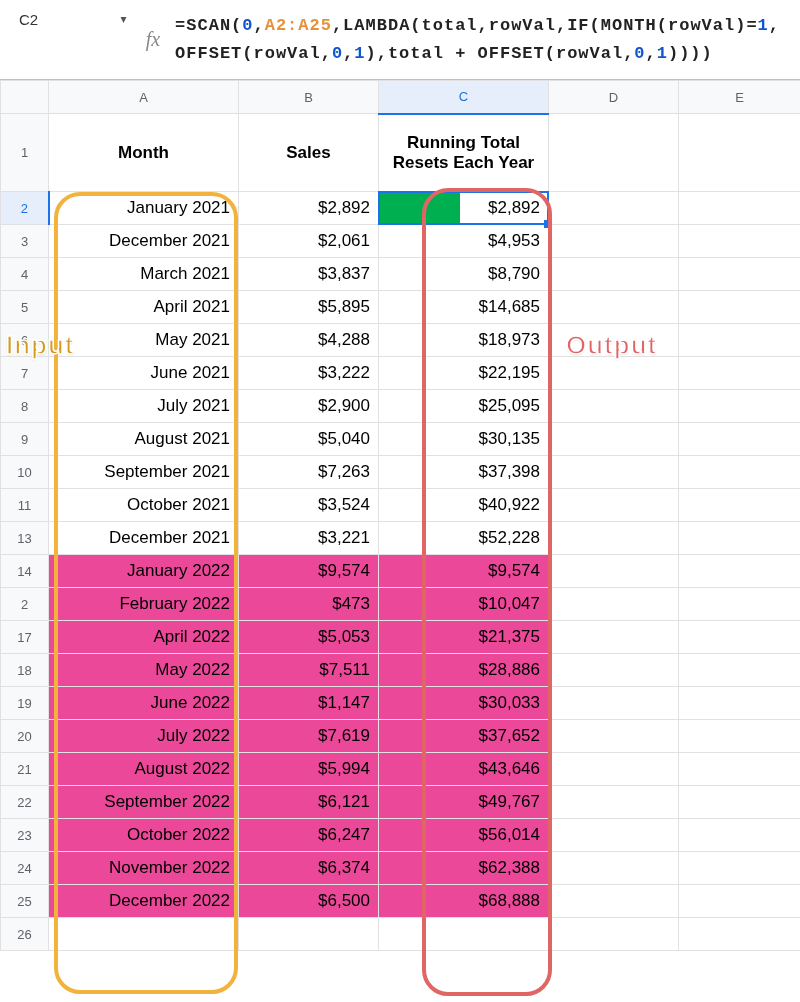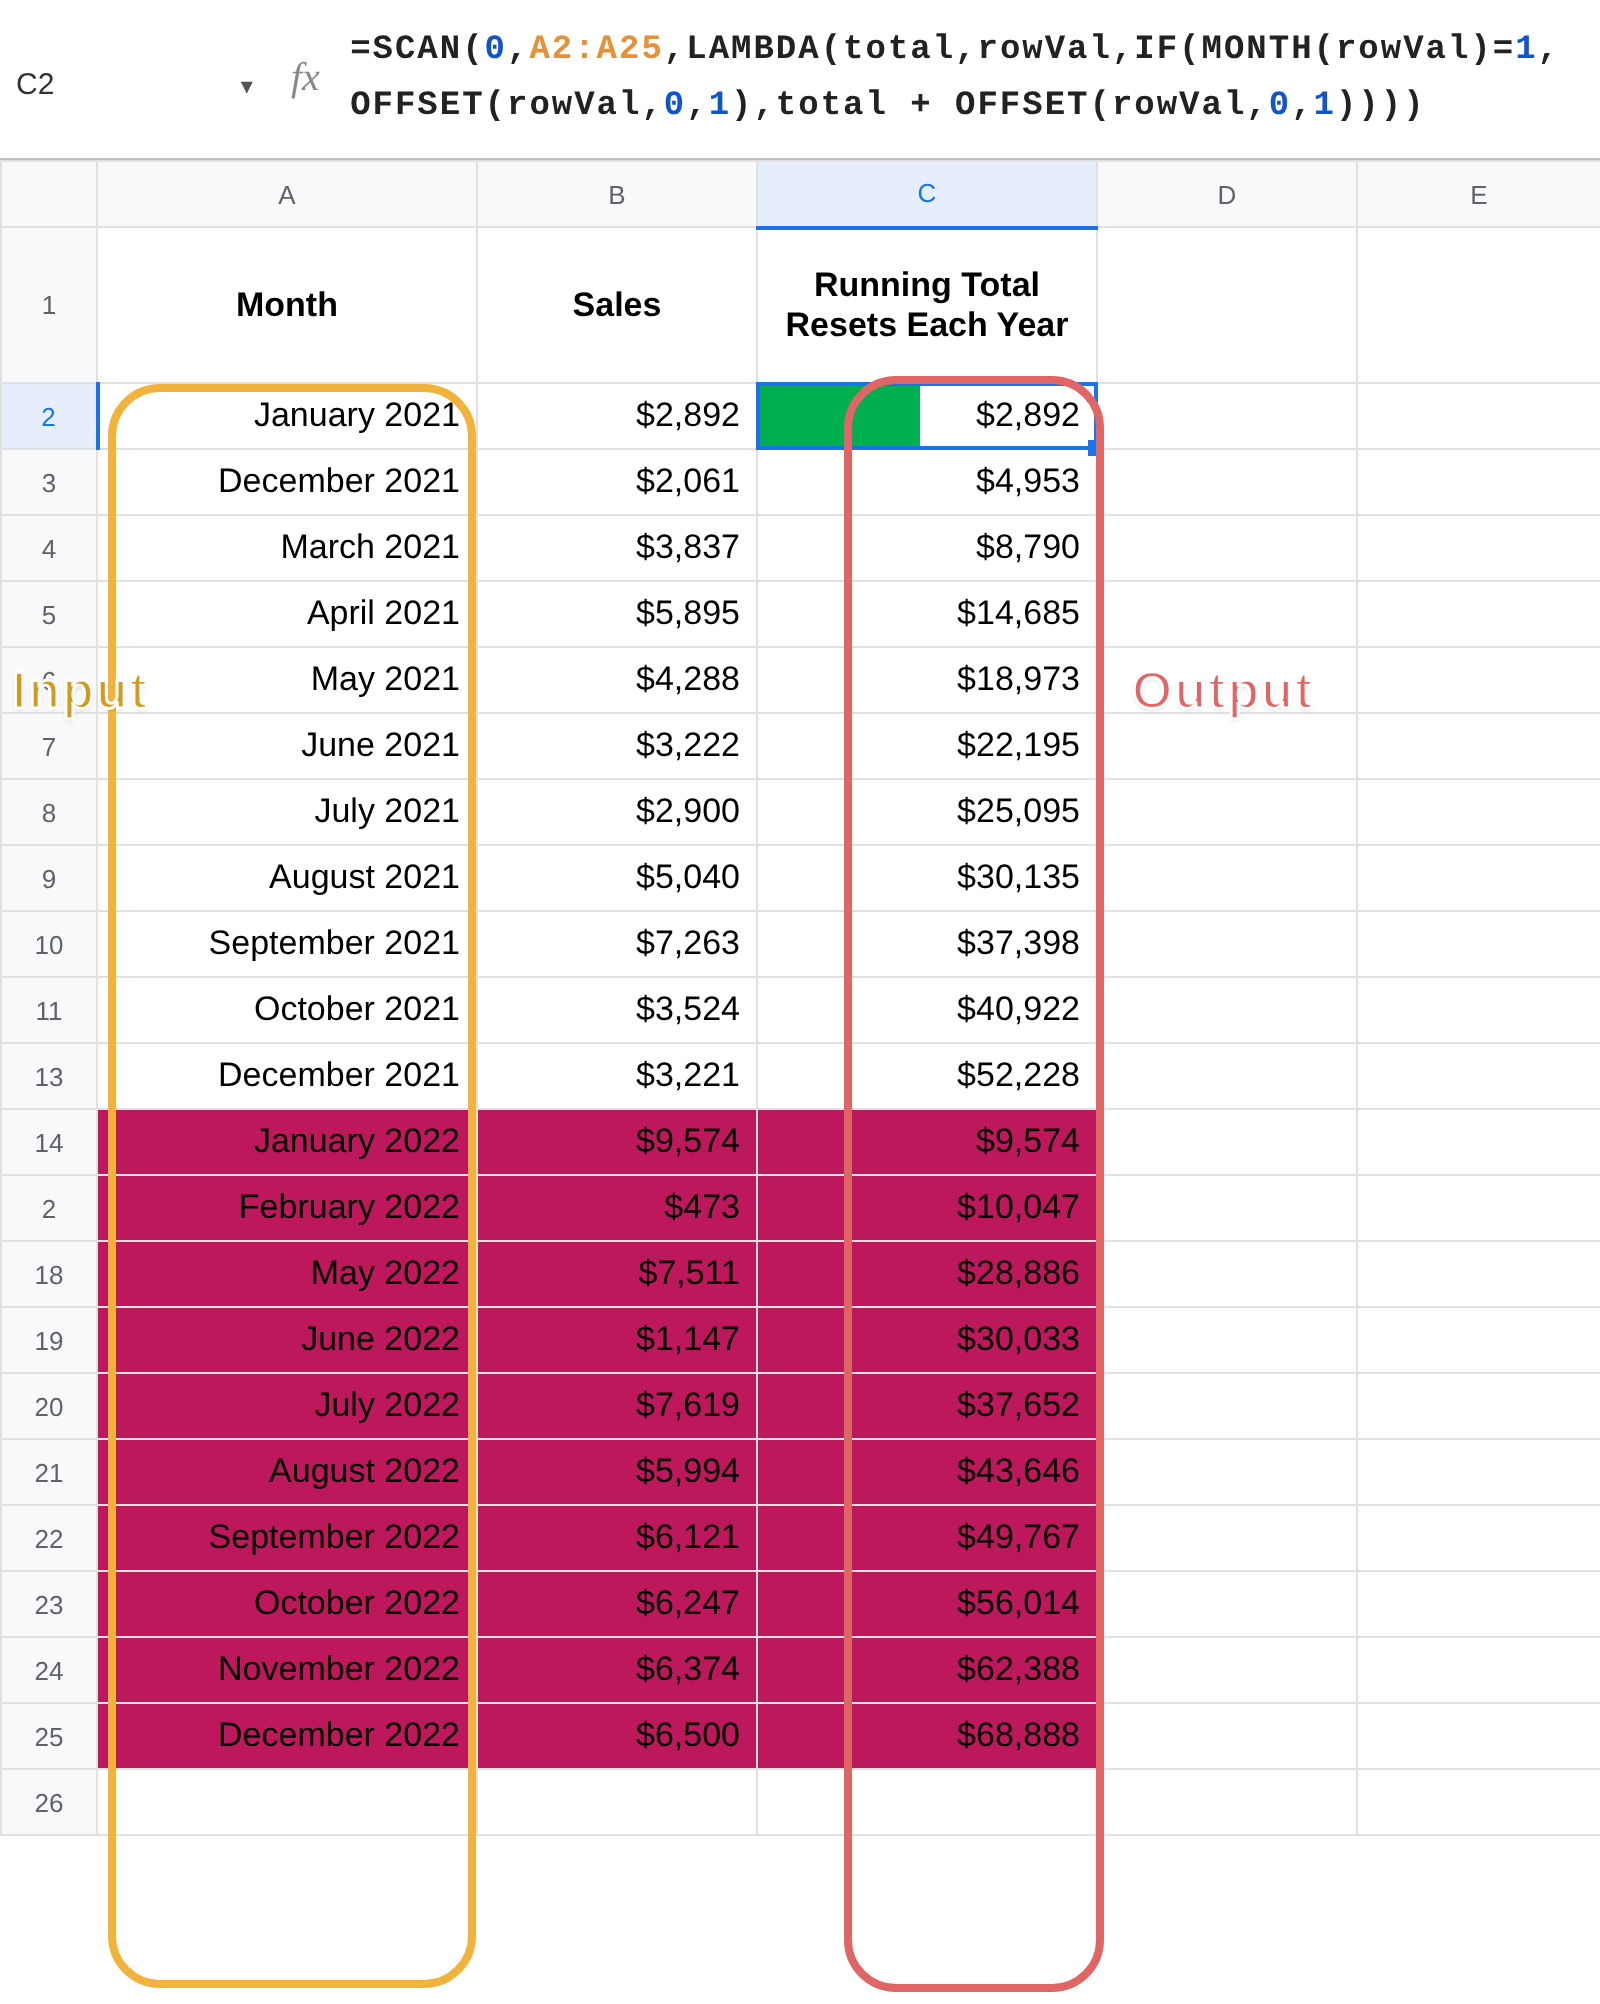--- a/index.html
+++ b/index.html
@@ -16,22 +16,22 @@
   .topbar {
     display: flex;
     align-items: stretch;
     border-bottom: 1px solid #c0c0c0;
     height: 80px;
     background: #fff;
   }
   .namebox-wrap {
     width: 145px;
     display: flex;
-    align-items: center;
-    padding: 6px 8px 0 8px;
+    align-items: flex-start;
+    padding: 6px 8px 0 19px;
   }
   .namebox {
     display: flex;
     align-items: center;
     justify-content: space-between;
     width: 100%;
     height: 26px;
     font-size: 15px;
     color: #333;
     cursor: text;
@@ -132,21 +132,21 @@
   
   .hdr-cell {
     font-weight: 700;
     line-height: 1.15;
   }
   tr.hdr-row td { height: 78px; }
 
   
   tr.band td.cA,
   tr.band td.cB,
-  tr.band td.cC { background: #be185d; padding-left: 36px; }
+  tr.band td.cC { background: #ec4899; padding-left: 36px; }
 
   
   td.selcell {
     position: relative;
   }
   td.selcell .selborder {
     position: absolute;
     inset: -1px;
     border: 2px solid #1a73e8;
     pointer-events: none;
@@ -424,20 +424,34 @@
           <td class="cB">
             <div class="cell al-right">$473</div>
           </td>
           <td class="cC">
             <div class="cell al-right">$10,047</div>
           </td>
           <td></td>
           <td></td>
         </tr>
         <tr class="band">
+          <th class="rowhdr">17</th>
+          <td class="cA">
+            <div class="cell al-right">April 2022</div>
+          </td>
+          <td class="cB">
+            <div class="cell al-right">$5,053</div>
+          </td>
+          <td class="cC">
+            <div class="cell al-right">$21,375</div>
+          </td>
+          <td></td>
+          <td></td>
+        </tr>
+        <tr class="band">
           <th class="rowhdr">18</th>
           <td class="cA">
             <div class="cell al-right">May 2022</div>
           </td>
           <td class="cB">
             <div class="cell al-right">$7,511</div>
           </td>
           <td class="cC">
             <div class="cell al-right">$28,886</div>
           </td>

